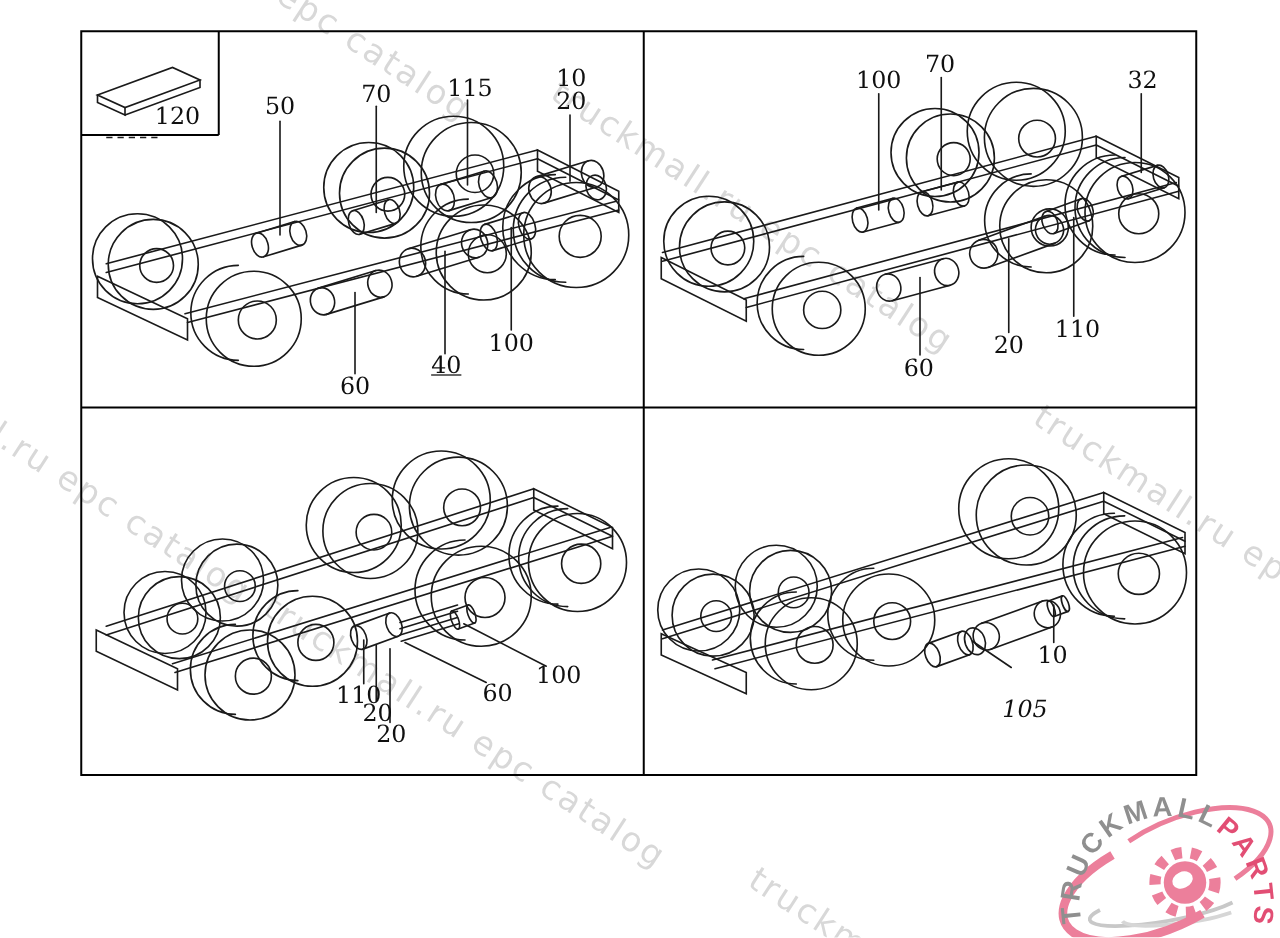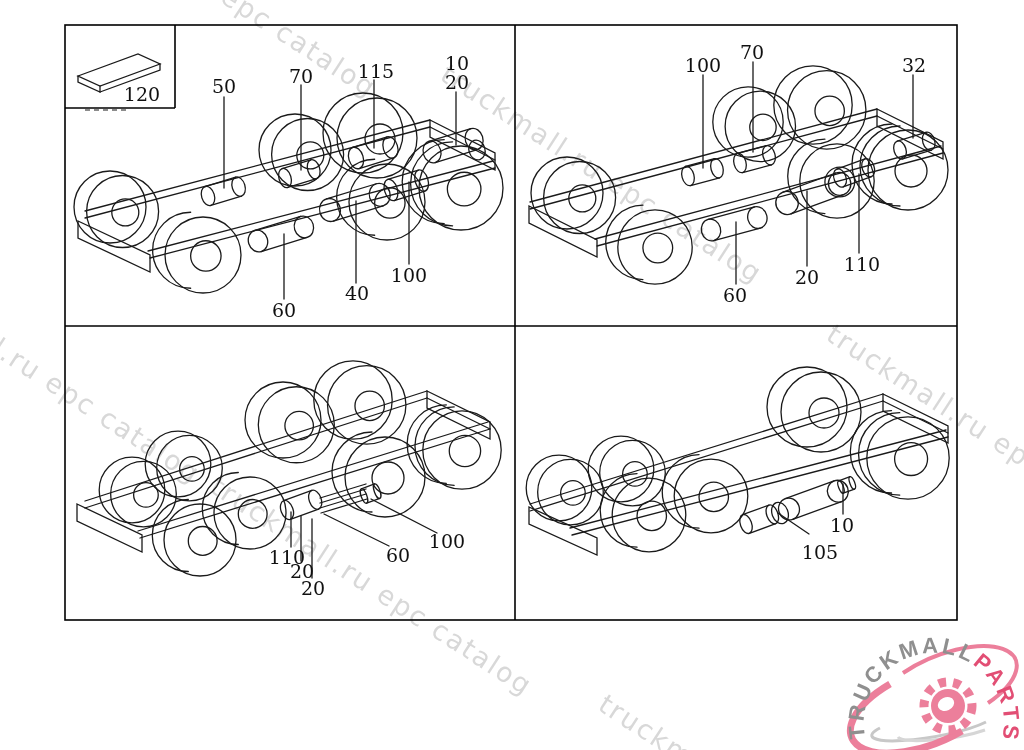--- a/index.html
+++ b/index.html
@@ -207,38 +207,38 @@
   </g>
 </svg>
 
 <div class="lbl" style="left:123px;top:94px;margin-left:19px;">120</div>
 <div class="lbl" style="left:224px;top:86px;">50</div>
 <div class="lbl" style="left:301px;top:76px;">70</div>
 <div class="lbl" style="left:376px;top:71px;text-align:right;">115</div>
 <div class="lbl" style="left:457px;top:63px;">10</div>
 <div class="lbl" style="left:457px;top:82px;">20</div>
 <div class="lbl" style="left:409px;top:275px;">100</div>
-<div class="lbl" style="left:357px;top:293px;">40</div>
+<div class="lbl" style="left:357px;top:293px;text-decoration:underline;">40</div>
 <div class="lbl" style="left:284px;top:310px;">60</div>
 
 <div class="lbl" style="left:703px;top:65px;">100</div>
 <div class="lbl" style="left:752px;top:52px;">70</div>
 <div class="lbl" style="left:914px;top:65px;">32</div>
 <div class="lbl" style="left:862px;top:264px;">110</div>
 <div class="lbl" style="left:807px;top:277px;">20</div>
 <div class="lbl" style="left:735px;top:295px;">60</div>
 
 <div class="lbl" style="left:287px;top:557px;">110</div>
 <div class="lbl" style="left:302px;top:571px;">20</div>
 <div class="lbl" style="left:313px;top:588px;">20</div>
 <div class="lbl" style="left:398px;top:555px;">60</div>
 <div class="lbl" style="left:447px;top:541px;">100</div>
 
 <div class="lbl" style="left:842px;top:525px;">10</div>
-<div class="lbl" style="left:820px;top:552px;">105</div>
+<div class="lbl" style="left:820px;top:568px;font-style:italic;">105</div>
 
 <svg id="logo" width="1024" height="750" viewBox="0 0 1024 750">
 
   <g>
     <path d="M 880,728 A 58,11 -10 0 0 986,722" stroke="#c8c8c8" stroke-width="3" fill="none"></path>
     <path d="M 898,737 A 50,9 -8 0 0 985,730" stroke="#d6d6d6" stroke-width="3" fill="none"></path>
     <path d="M 890,684 A 52,24 -22 0 0 962,731" stroke="#ec7f9b" stroke-width="7" fill="none"></path>
     <path d="M 903,673 A 50,22 -22 0 1 988,703" stroke="#ec7f9b" stroke-width="4" fill="none"></path>
   </g>
 

